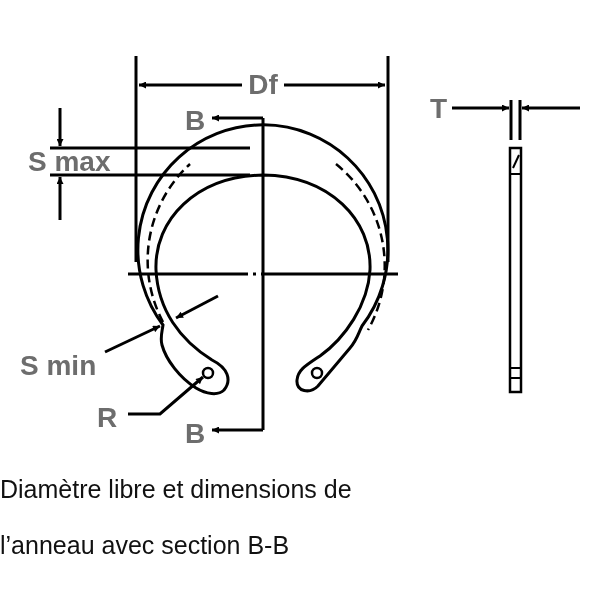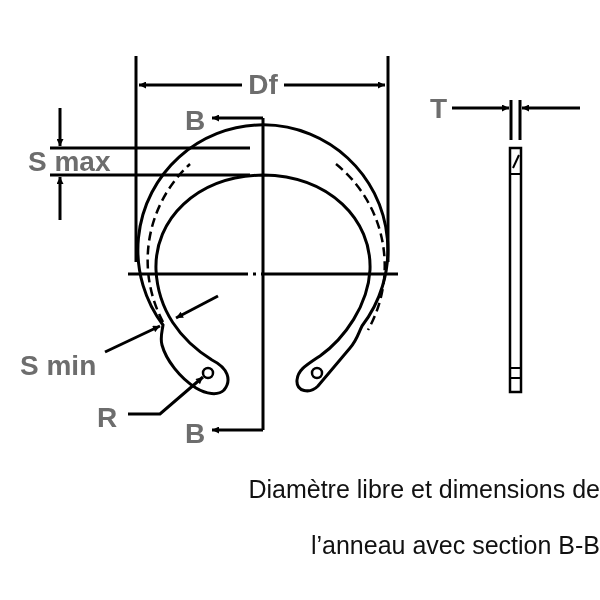--- a/index.html
+++ b/index.html
@@ -1,19 +1,19 @@
 <!DOCTYPE html>
 <html><head>
   <meta charset="utf-8">
   <style>
     html, body { margin: 0; padding: 0; background: #ffffff; }
     body { width: 600px; height: 600px; position: relative; overflow: hidden; }
     #diagram { position: absolute; left: 0; top: 0; width: 600px; height: 600px; }
     .lbl { font-family: "Liberation Sans", sans-serif; font-weight: bold; fill: #6d6d6d; }
-    .cap { position: absolute; left: 0; width: 600px; text-align: right;
+    .cap { position: absolute; left: 0; width: 600px; text-align: left;
            font-family: "Liberation Sans", sans-serif; font-size: 25px; color: #111; line-height: 34px; }
     #caption1 { top: 472px; }
     #caption2 { top: 528px; }
   </style>
 </head>
 <body>
 
 <svg id="diagram" viewBox="0 0 600 600" xmlns="http://www.w3.org/2000/svg">
   <defs>
     <marker id="arr" viewBox="0 0 10 10" refX="10" refY="5" markerWidth="9" markerHeight="7" orient="auto-start-reverse" markerUnits="userSpaceOnUse">

